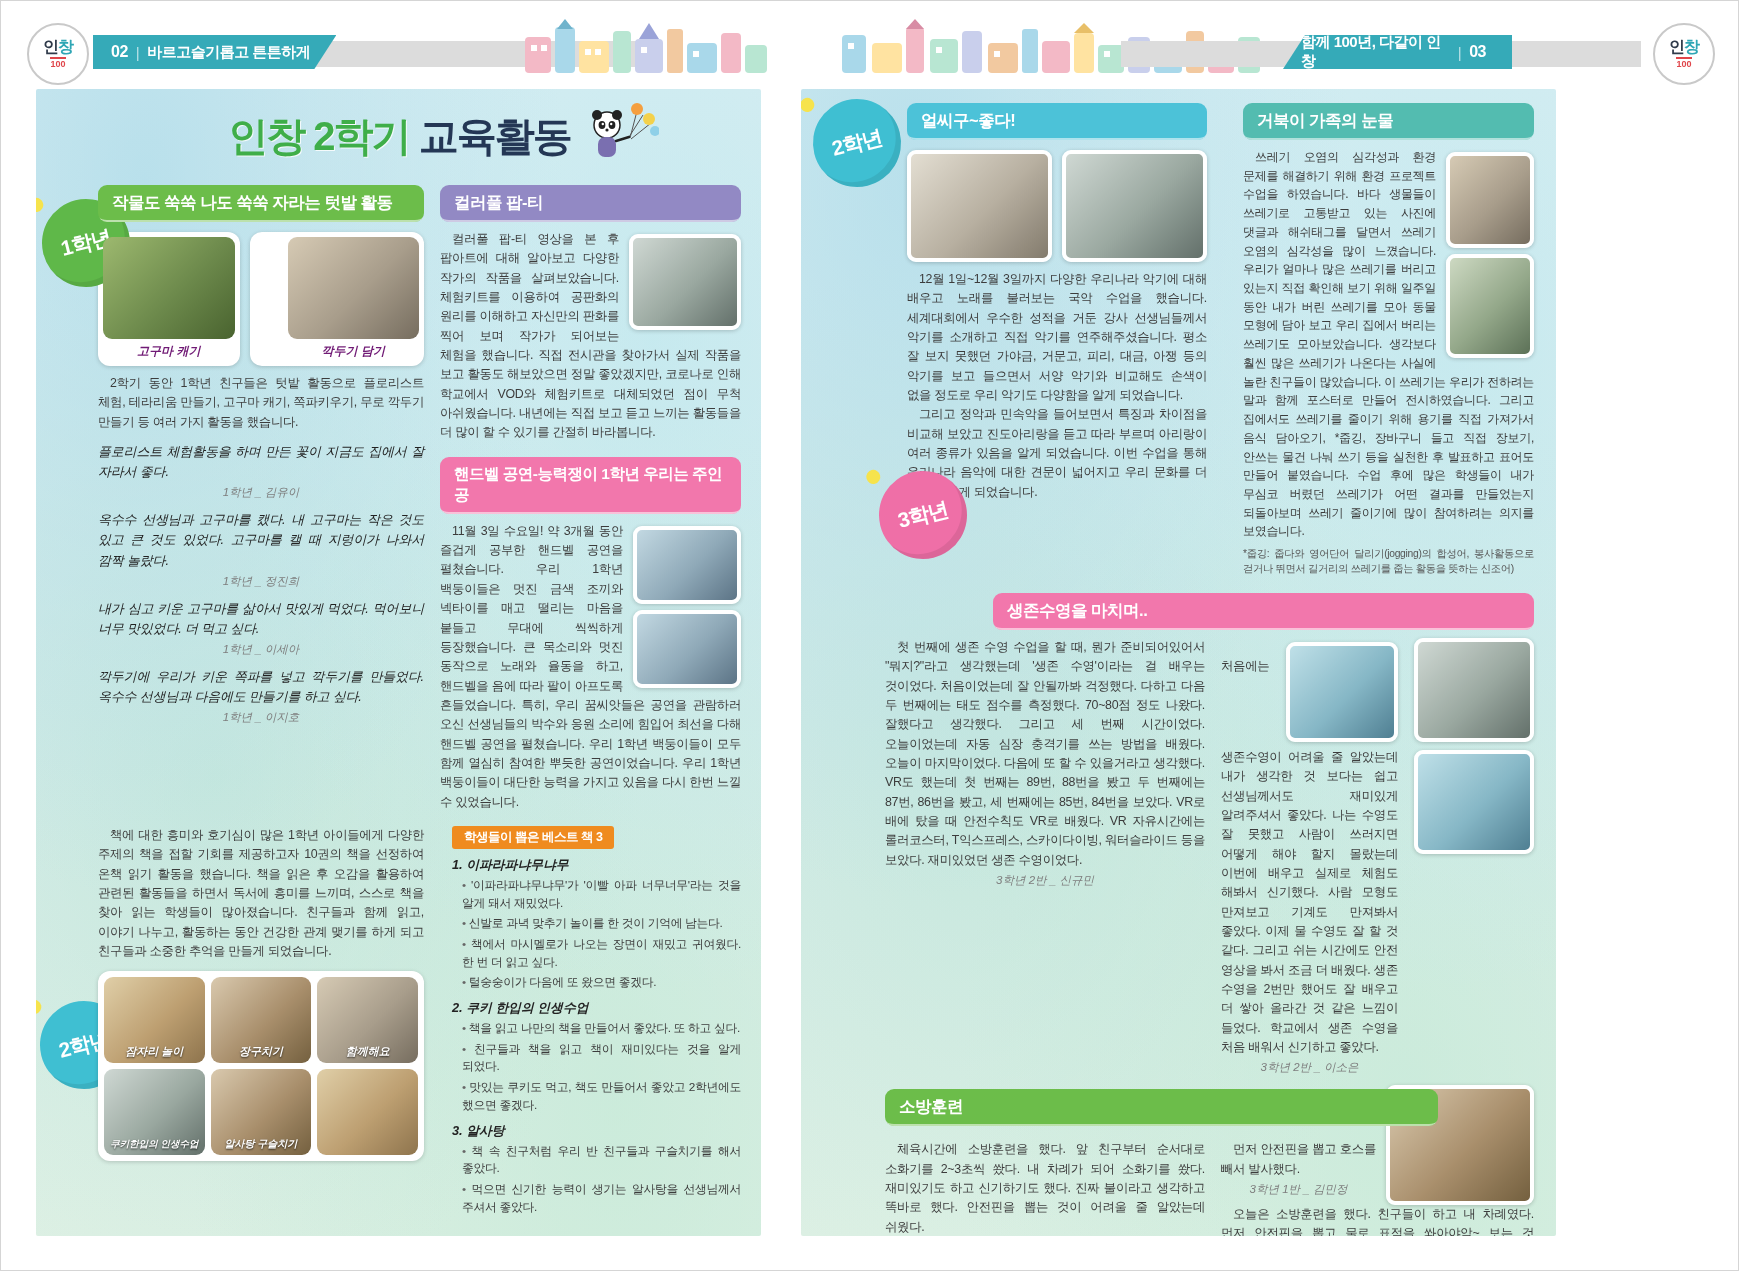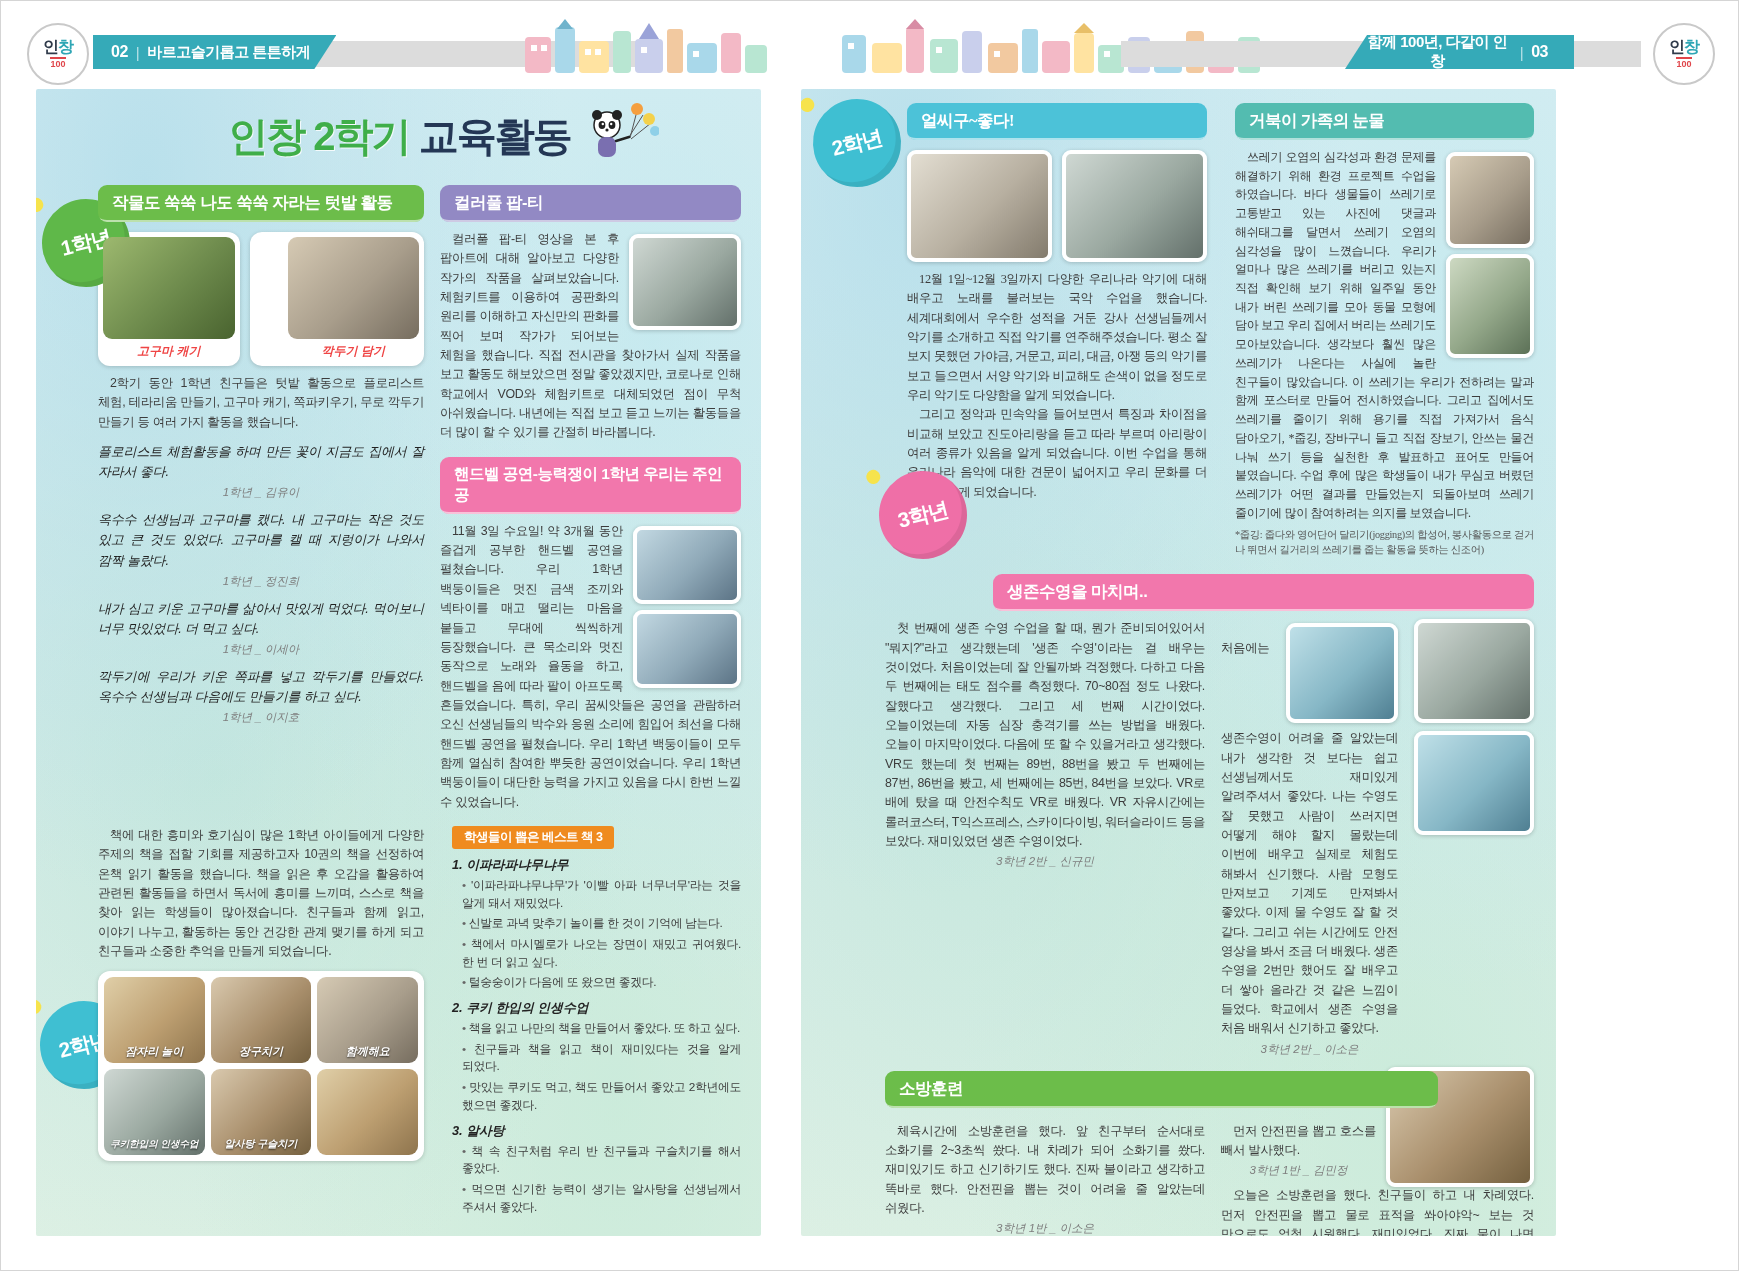--- a/index.html
+++ b/index.html
@@ -61,21 +61,21 @@
   .g-class{background:linear-gradient(135deg,#d6cab4 0%,#a89d8b 55%,#766d5f 100%);}
   .g-class2{background:linear-gradient(135deg,#cfd8d3 0%,#9aa8a0 55%,#63706a 100%);}
   .g-stage{background:linear-gradient(135deg,#c2d8e2 0%,#8fa9b8 55%,#5c7486 100%);}
   .g-gym{background:linear-gradient(135deg,#e0cfa8 0%,#bd9f71 55%,#8e744d 100%);}
   .g-music{background:linear-gradient(135deg,#e3ded2 0%,#b7afa0 55%,#837b6d 100%);}
   .g-pool{background:linear-gradient(135deg,#bfe0e8 0%,#86b7c6 55%,#4f7f92 100%);}
   .g-field{background:linear-gradient(135deg,#d9c9ae 0%,#a98f6c 55%,#74603f 100%);}
   .g-board{background:linear-gradient(135deg,#cdd9c2 0%,#93a789 55%,#5c7157 100%);}
   .ph-cap{position:absolute;left:0;right:0;bottom:4px;text-align:center;color:#fff;
     font-style:italic;font-weight:bold;font-size:11px;text-shadow:0 1px 2px rgba(0,0,0,.75);}
-  .cap-below{text-align:center;font-style:italic;font-weight:bold;font-size:12px;color:#ef4444;padding:4px 0 1px;}
+  .cap-below{text-align:center;font-style:italic;font-weight:bold;font-size:12px;color:#701a75;padding:4px 0 1px;}
   
   .row{display:flex;}
   .lp-content{padding:10px 20px 0 62px;}
   .rp-content{padding:14px 22px 0 84px;}
   .fl-r{float:right;margin:4px 0 6px 10px;}
   .lp-title{margin:14px 0 6px 90px;text-align:center;font-weight:bold;font-size:40px;letter-spacing:-2px;
     display:flex;align-items:center;justify-content:center;gap:14px;}
   .tt1{color:#3fae49;text-shadow:1px 1px 0 rgba(255,255,255,.8);}
   .tt2{color:#243755;}
   .best-label{display:inline-block;background:#ef8b1f;color:#fff;font-weight:bold;font-size:12.5px;
@@ -143,21 +143,21 @@
     <rect x="402" y="18" width="22" height="36" rx="4" fill="#b8e6d2"></rect>
     <rect x="12" y="24" width="6" height="6" fill="#fff"></rect>
       <rect x="100" y="28" width="6" height="6" fill="#fff"></rect>
     <rect x="158" y="32" width="6" height="6" fill="#fff"></rect>
       <rect x="268" y="32" width="6" height="6" fill="#fff"></rect>
     <rect x="324" y="32" width="6" height="6" fill="#fff"></rect>
       <rect x="408" y="26" width="6" height="6" fill="#fff"></rect>
   </svg>
 
   <div class="graybar" style="left:1120px;width:520px;"></div>
-  <div class="ribbon rb-right" style="left:1344px;width:185px;text-align:center;">
+  <div class="ribbon rb-right" style="left:1282px;width:185px;">
     <span>함께 100년, 다같이 인창</span>
     <span class="sep" style="margin:0 8px;">|</span>
     <span class="pgno" style="margin:0;">03</span>
   </div>
   <div class="logo" style="left:1652px;">
     <span class="lg-main">인<b>창</b></span>
     <span class="lg-100">100</span>
   </div>
 
   <div class="page pg-left">
@@ -290,21 +290,21 @@
 
     <div class="badge bdg-teal" style="left:12px;top:10px;">
       <span>2학년</span>
     </div>
     <div class="badge bdg-pink" style="left:78px;top:382px;">
       <span>3학년</span>
     </div>
 
     <div class="rp-content">
 
-      <div class="row" style="gap:28px;font-family:Liberation Serif, serif;">
+      <div class="row" style="gap:36px;">
         <div style="flex:0 0 300px;margin-left:22px;">
           <div class="sec-h h-cyan">얼씨구~좋다!</div>
           <div class="row" style="gap:10px;margin-top:10px;">
             <div class="ph ph-b g-music" style="flex:1;height:104px;"></div>
             <div class="ph ph-b g-class2" style="flex:1;height:104px;"></div>
           </div>
           <div class="body-t">
             <span class="ind"></span><span>12월 1일~12월 3일까지 다양한 우리나라 악기에 대해 배우고 노래를 불러보는 국악 수업을 했습니다. 세계대회에서 우수한 성적을 거둔 강사 선생님들께서 악기를 소개하고 직접 악기를 연주해주셨습니다. 평소 잘 보지 못했던 가야금, 거문고, 피리, 대금, 아쟁 등의 악기를 보고 들으면서 서양 악기와 비교해도 손색이 없을 정도로 우리 악기도 다양함을 알게 되었습니다.</span><br>
             <span class="ind"></span><span>그리고 정악과 민속악을 들어보면서 특징과 차이점을 비교해 보았고 진도아리랑을 듣고 따라 부르며 아리랑이 여러 종류가 있음을 알게 되었습니다. 이번 수업을 통해 우리나라 음악에 대한 견문이 넓어지고 우리 문화를 더 잘 이해하게 되었습니다.</span>
           </div>

